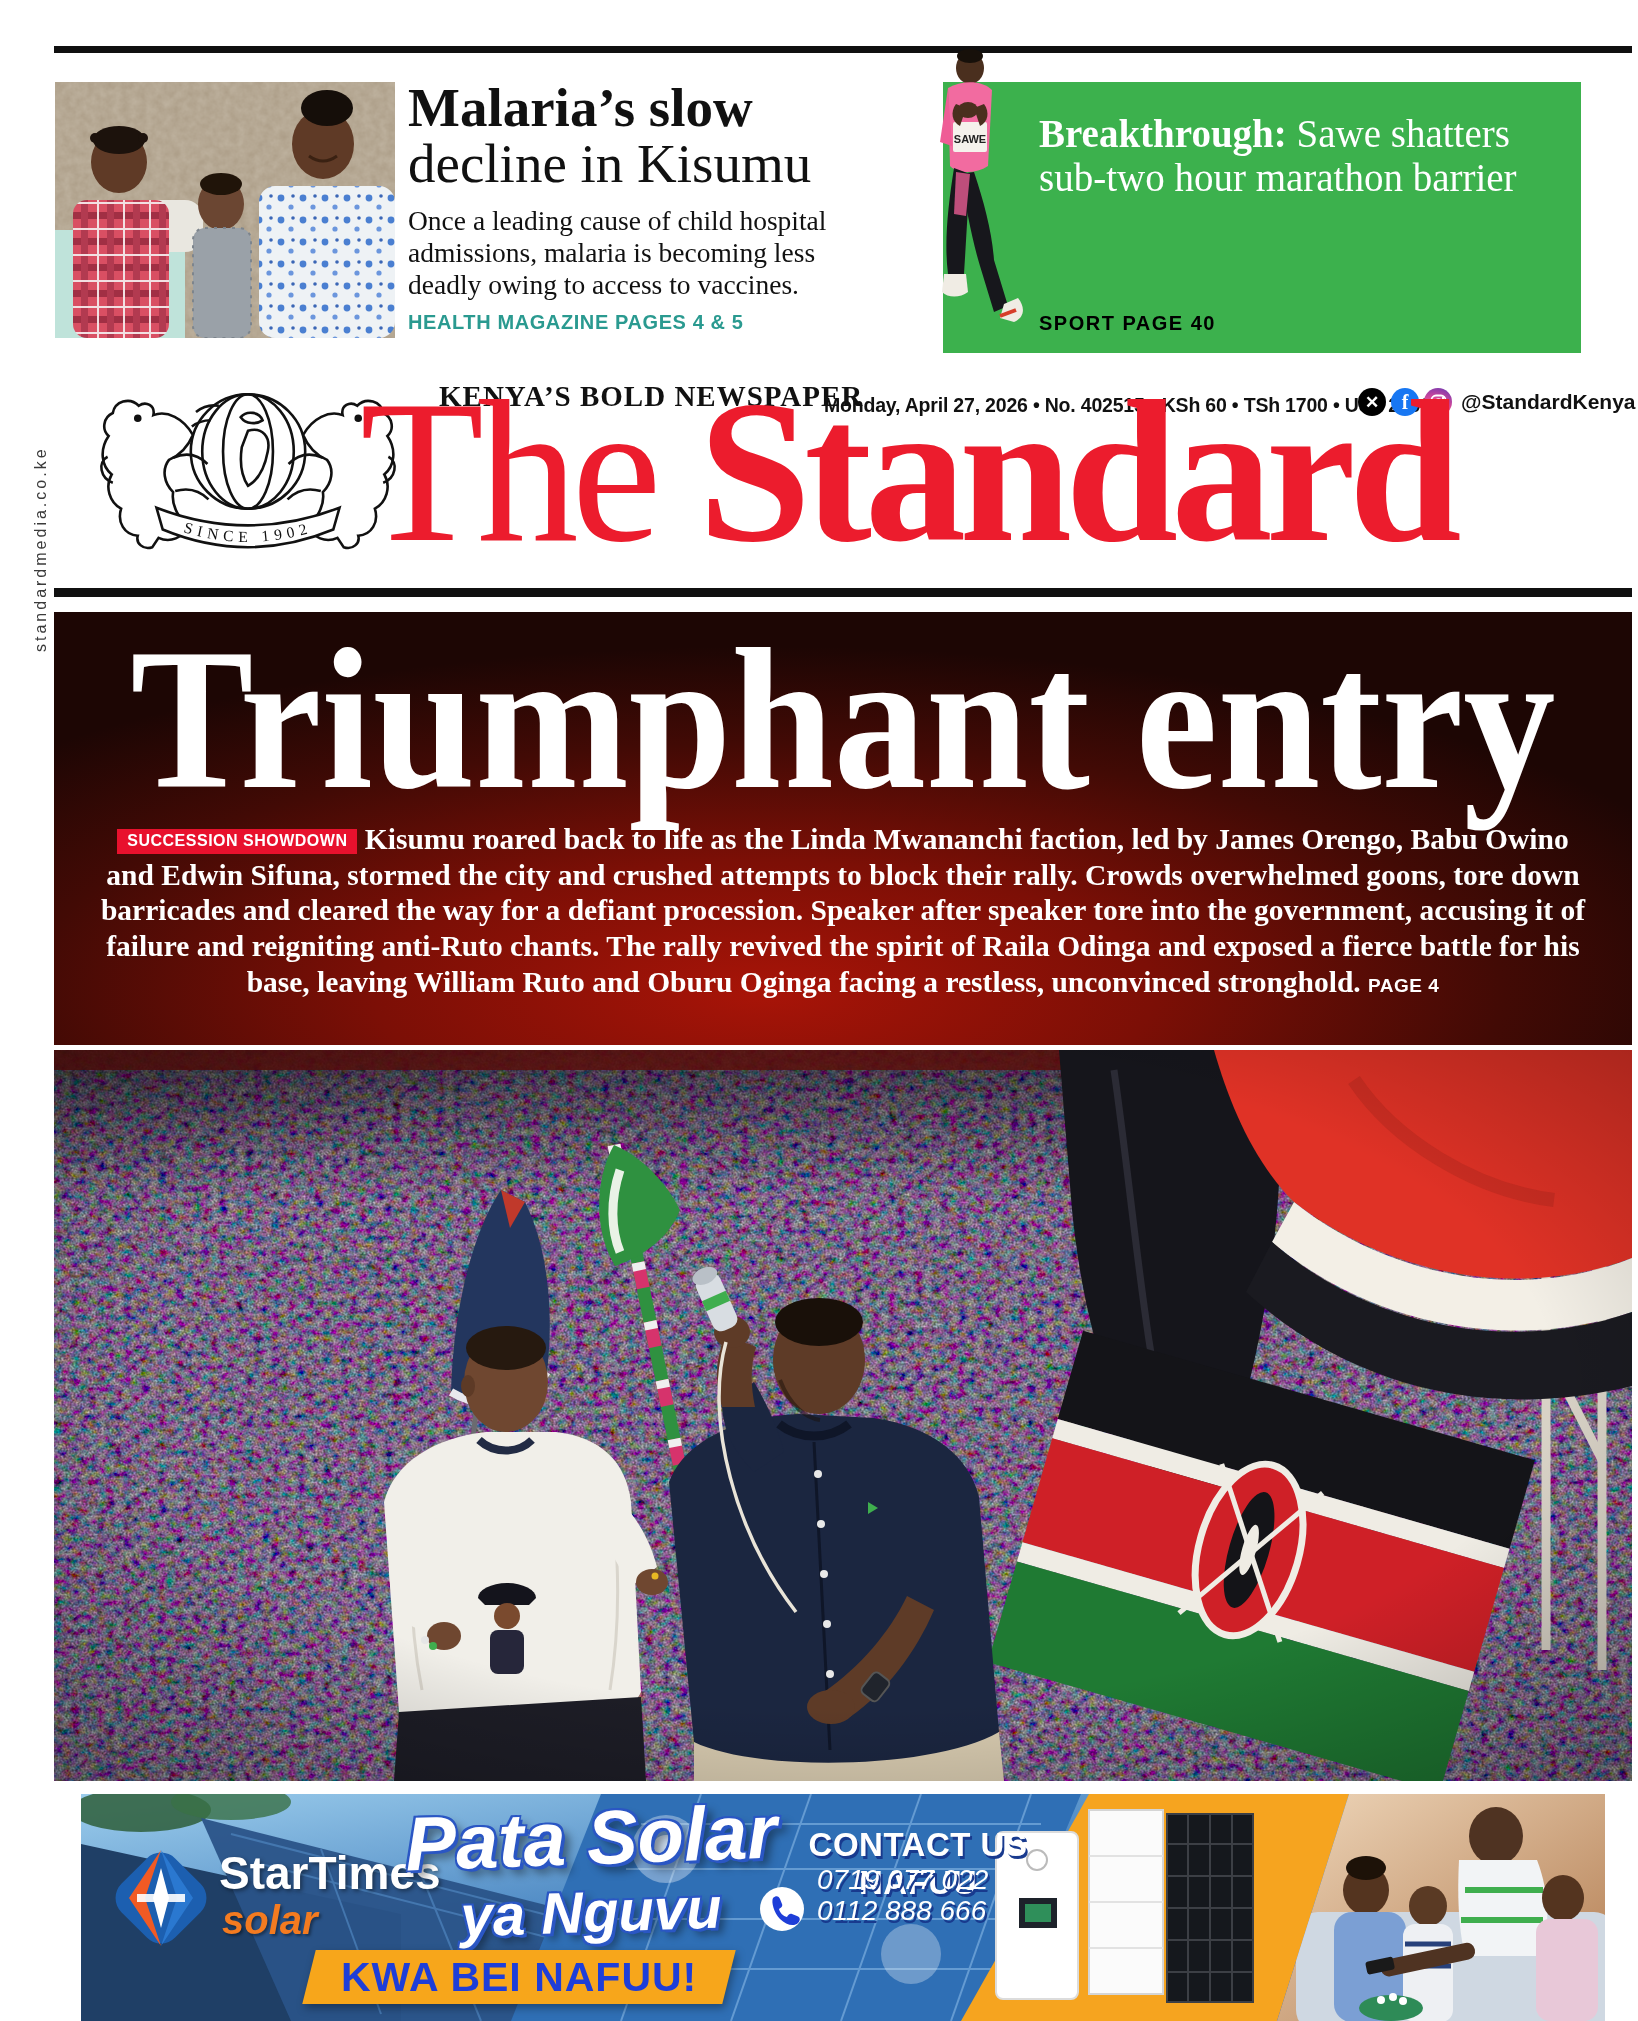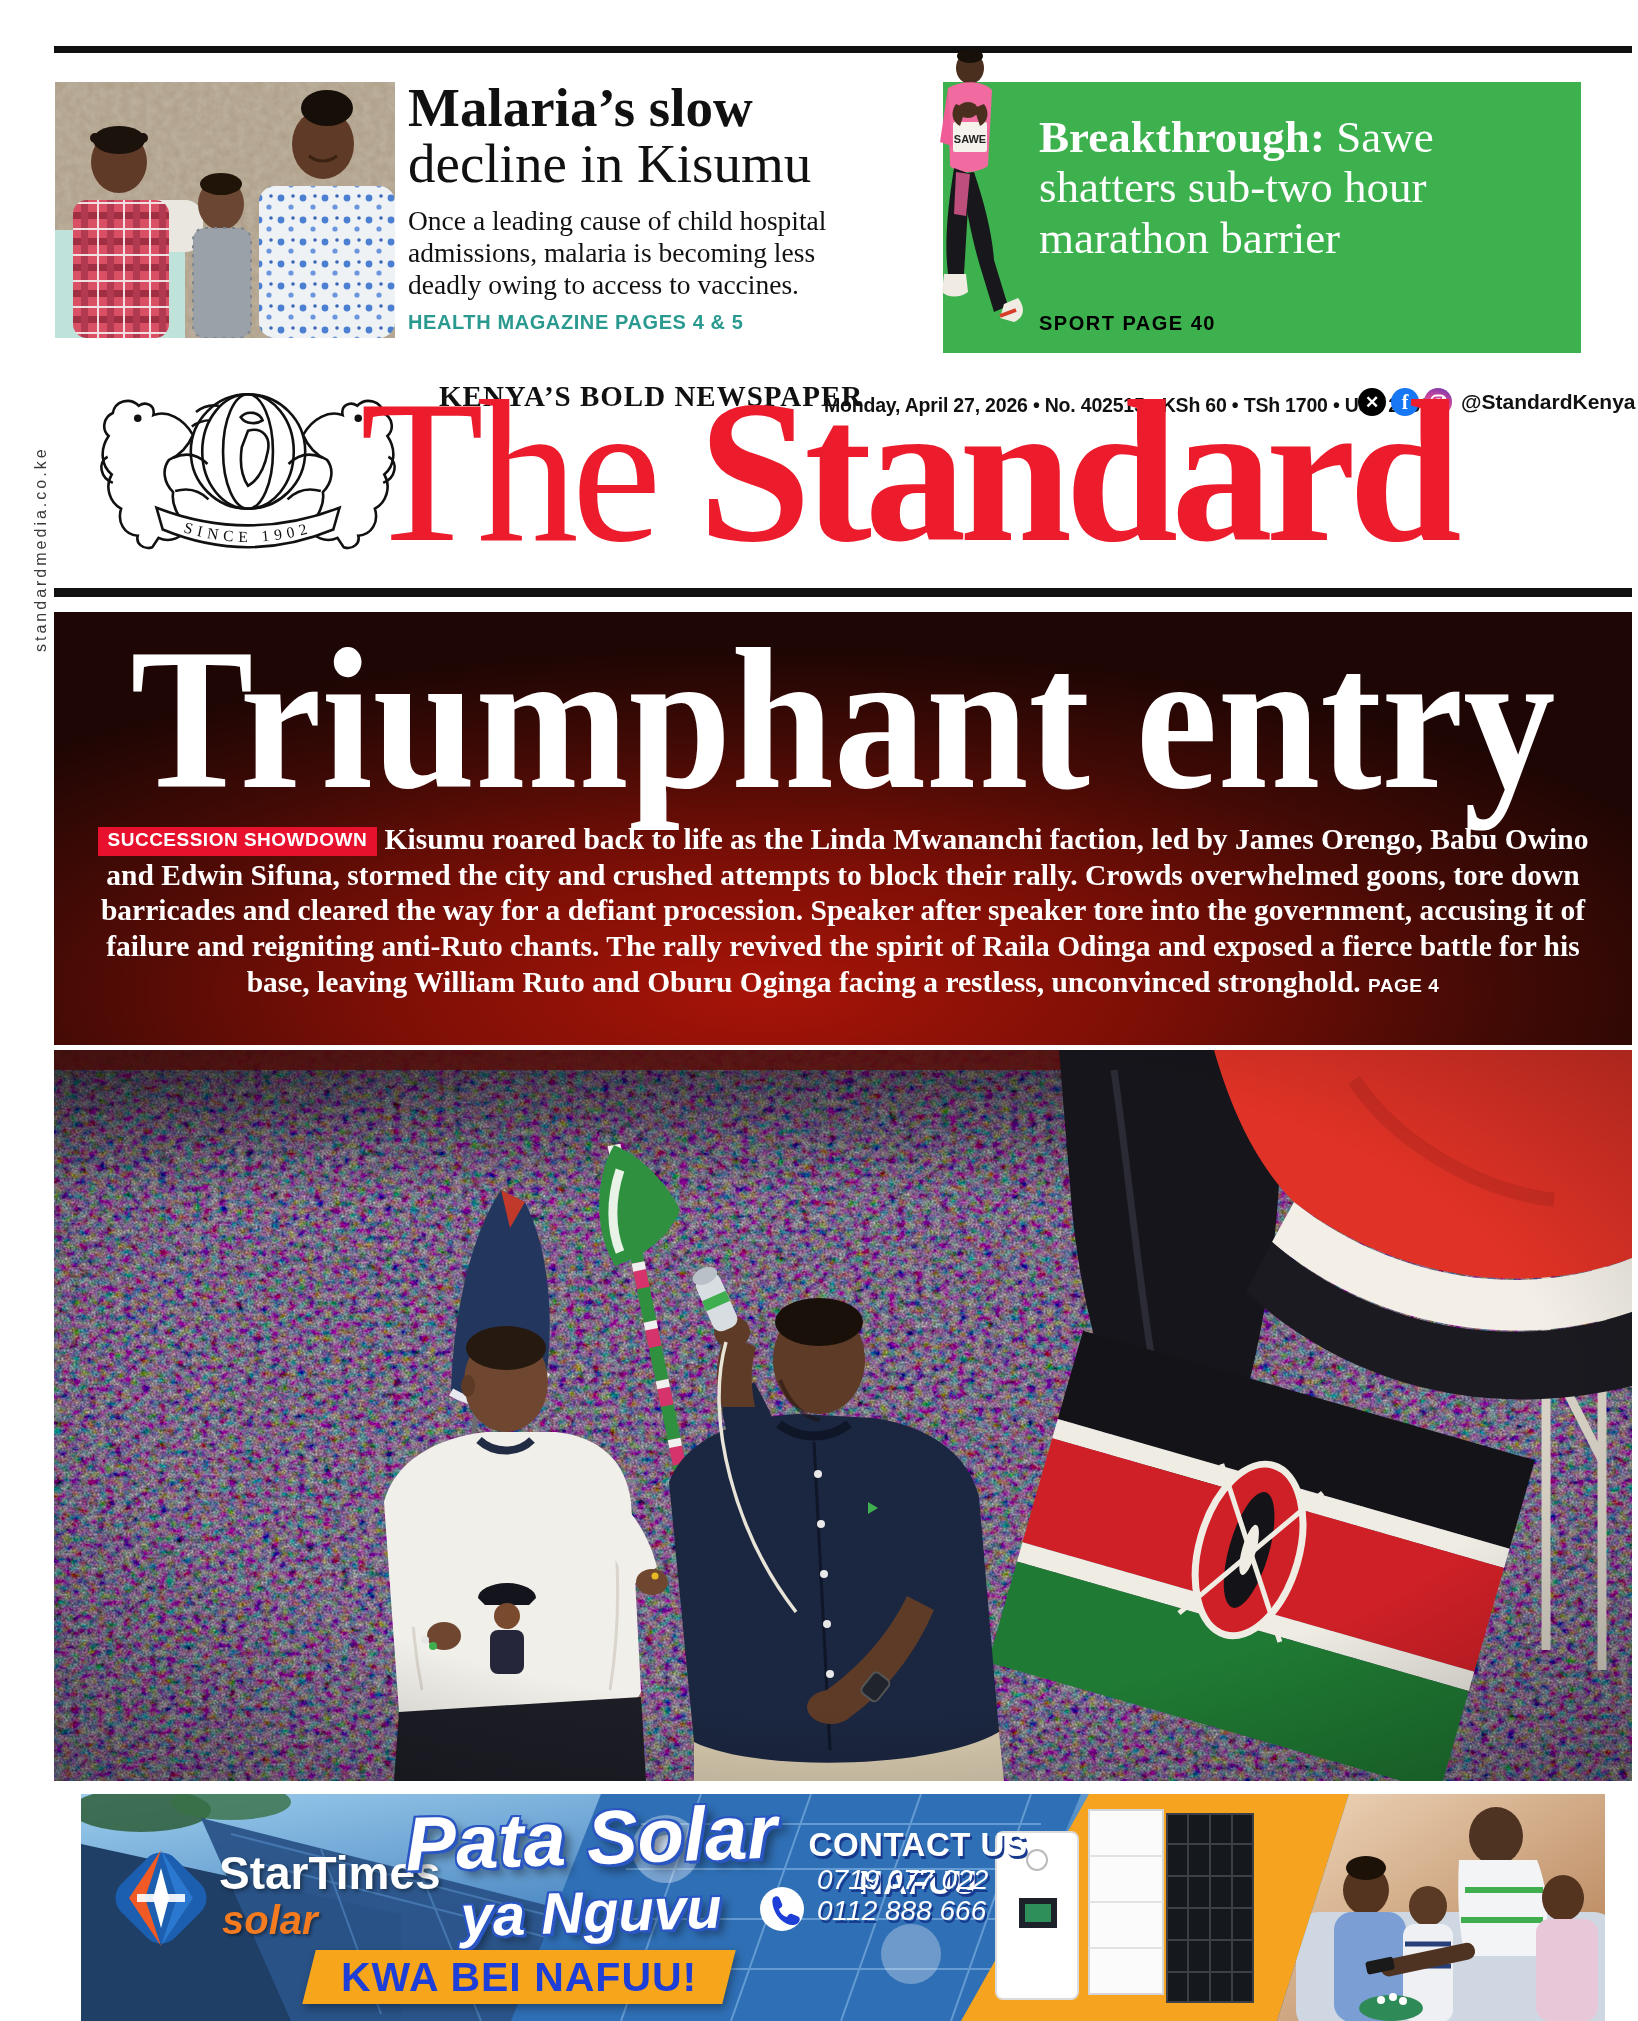--- a/index.html
+++ b/index.html
@@ -11,21 +11,21 @@
   
   .health-photo{position:absolute;left:31px;top:82px;width:340px;height:256px;}
   .health-block{position:absolute;left:384px;top:80px;width:545px;}
   .health-title{font-size:55px;line-height:1.02;color:#111;margin:0;}
   .health-title .t1{font-weight:700;display:block;}
   .health-title .t2{font-weight:400;display:block;}
   .health-body{font-size:27.5px;line-height:1.16;color:#111;margin:13px 0 0;width:470px;}
   .kicker-teal{margin-top:10px;font-family:"Liberation Sans",sans-serif;font-weight:700;
                font-size:20px;color:#2a9a90;letter-spacing:.6px;}
   .sport-box{position:absolute;left:919px;top:82px;width:638px;height:271px;background:#3cb14d;}
-  .sport-title{padding:30px 18px 0 96px;font-size:45px;line-height:1.12;color:#fff;}
+  .sport-title{padding:30px 18px 0 96px;font-size:39px;line-height:1.12;color:#fff;}
   .sport-title b{font-weight:700;}
   .sport-kicker{position:absolute;left:96px;bottom:18px;font-family:"Liberation Sans",sans-serif;
                 font-weight:700;font-size:20px;color:#000000;letter-spacing:1.5px;}
   .runner{position:absolute;left:872px;top:46px;width:140px;height:302px;}
 
   
   .vertical-url{position:absolute;left:8px;top:362px;height:290px;writing-mode:vertical-rl;
                 transform:rotate(180deg);font-family:"Liberation Sans",sans-serif;font-size:16px;
                 letter-spacing:3px;color:#3a3a3a;}
   .crest{position:absolute;left:68px;top:360px;width:312px;height:208px;}
@@ -47,21 +47,21 @@
   .brand .standard{font-weight:700;}
 
   
   .lead{position:absolute;left:30px;top:612px;width:1578px;height:433px;
         background:radial-gradient(ellipse 65% 80% at 45% 88%, #a81408 0%, #7c0f06 38%, #420a05 72%, #1d0604 100%);}
   .lead h1{margin:6px 0 0;text-align:center;color:#fff;font-weight:700;font-size:190px;
            line-height:1.0;transform:scale(.97,1.06);transform-origin:center top;}
   .summary{width:1505px;margin:14px auto 0;text-align:center;color:#fff;font-weight:700;
            font-size:29.5px;line-height:1.21;}
   .badge{display:inline-block;background:#e8112d;color:#fff;font-family:"Liberation Sans",sans-serif;
-         font-weight:700;font-size:19px;padding:2px 10px 4px;letter-spacing:.5px;vertical-align:3px;}
+         font-weight:700;font-size:16px;padding:2px 10px 4px;letter-spacing:.5px;vertical-align:3px;}
   .pageref{font-family:"Liberation Sans",sans-serif;font-weight:700;font-size:19px;letter-spacing:.5px;}
 
   .main-photo{position:absolute;left:30px;top:1050px;width:1578px;height:731px;}
 
   
   .ad{position:absolute;left:57px;top:1794px;width:1524px;height:227px;overflow:hidden;}
   .adbg{position:absolute;inset:0;}
   .st-name{position:absolute;left:138px;top:52px;font-family:"Liberation Sans",sans-serif;
            font-weight:700;font-size:46px;color:#fff;text-shadow:2px 2px 4px rgba(0,0,0,.45);}
   .st-solar{position:absolute;left:141px;top:104px;font-family:"Liberation Sans",sans-serif;

